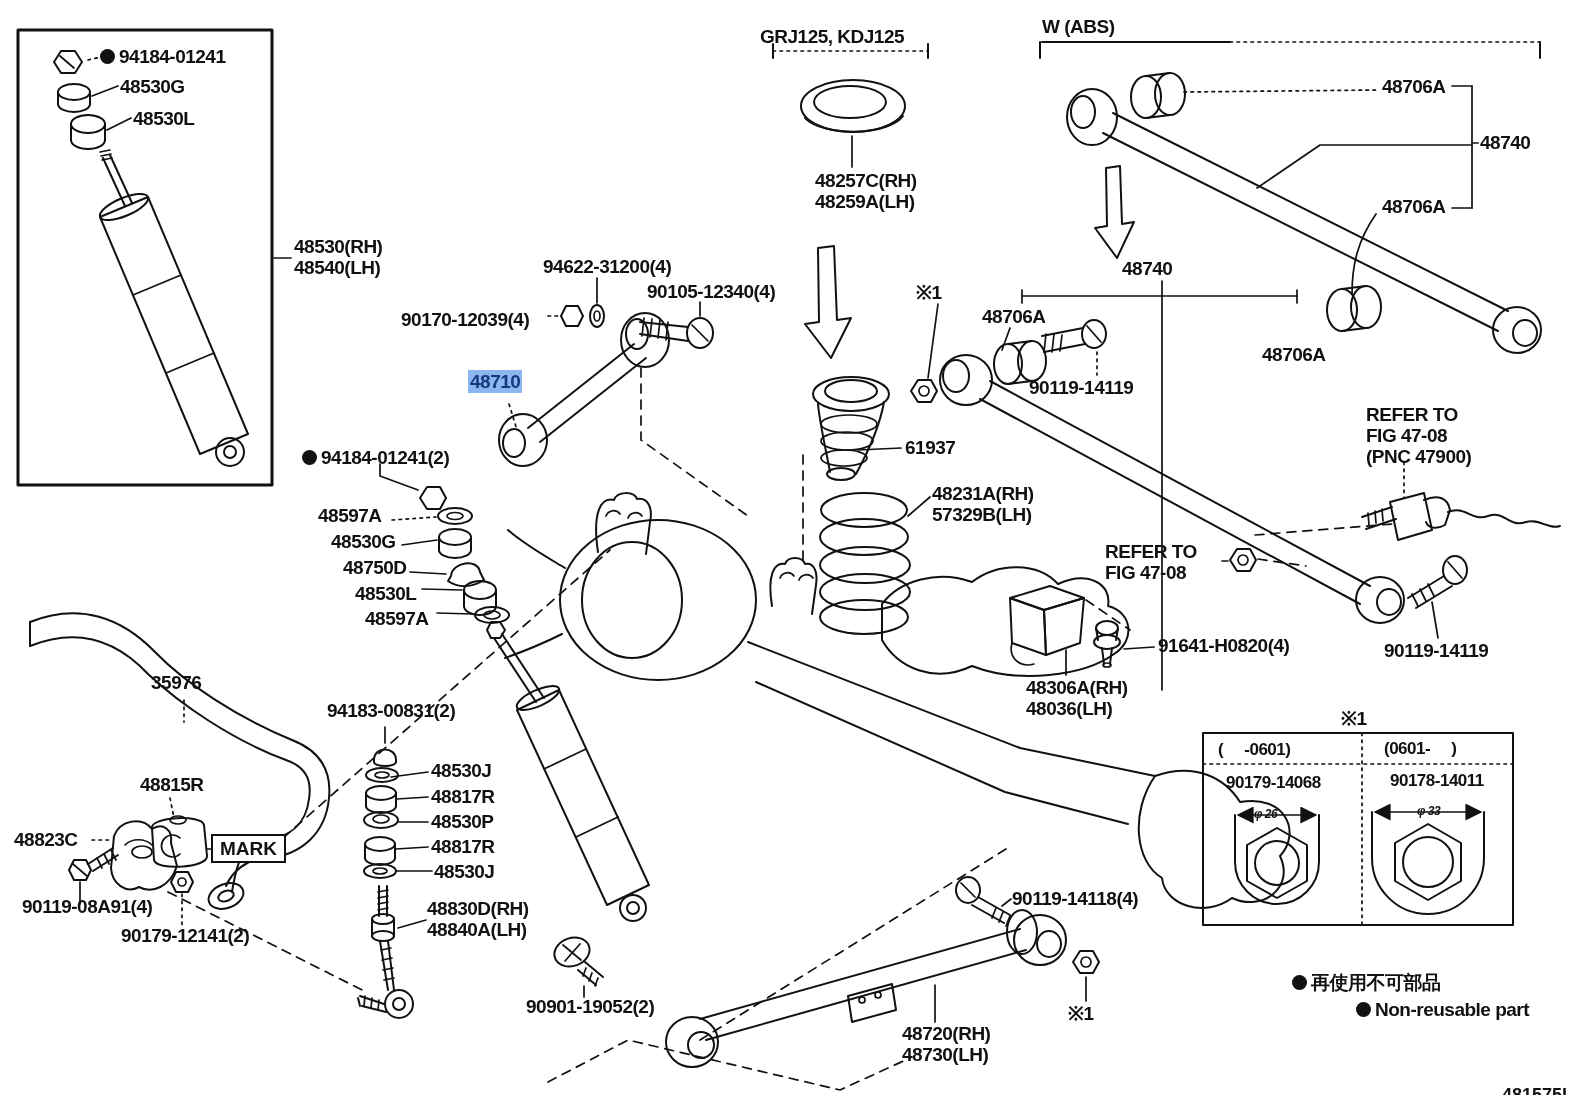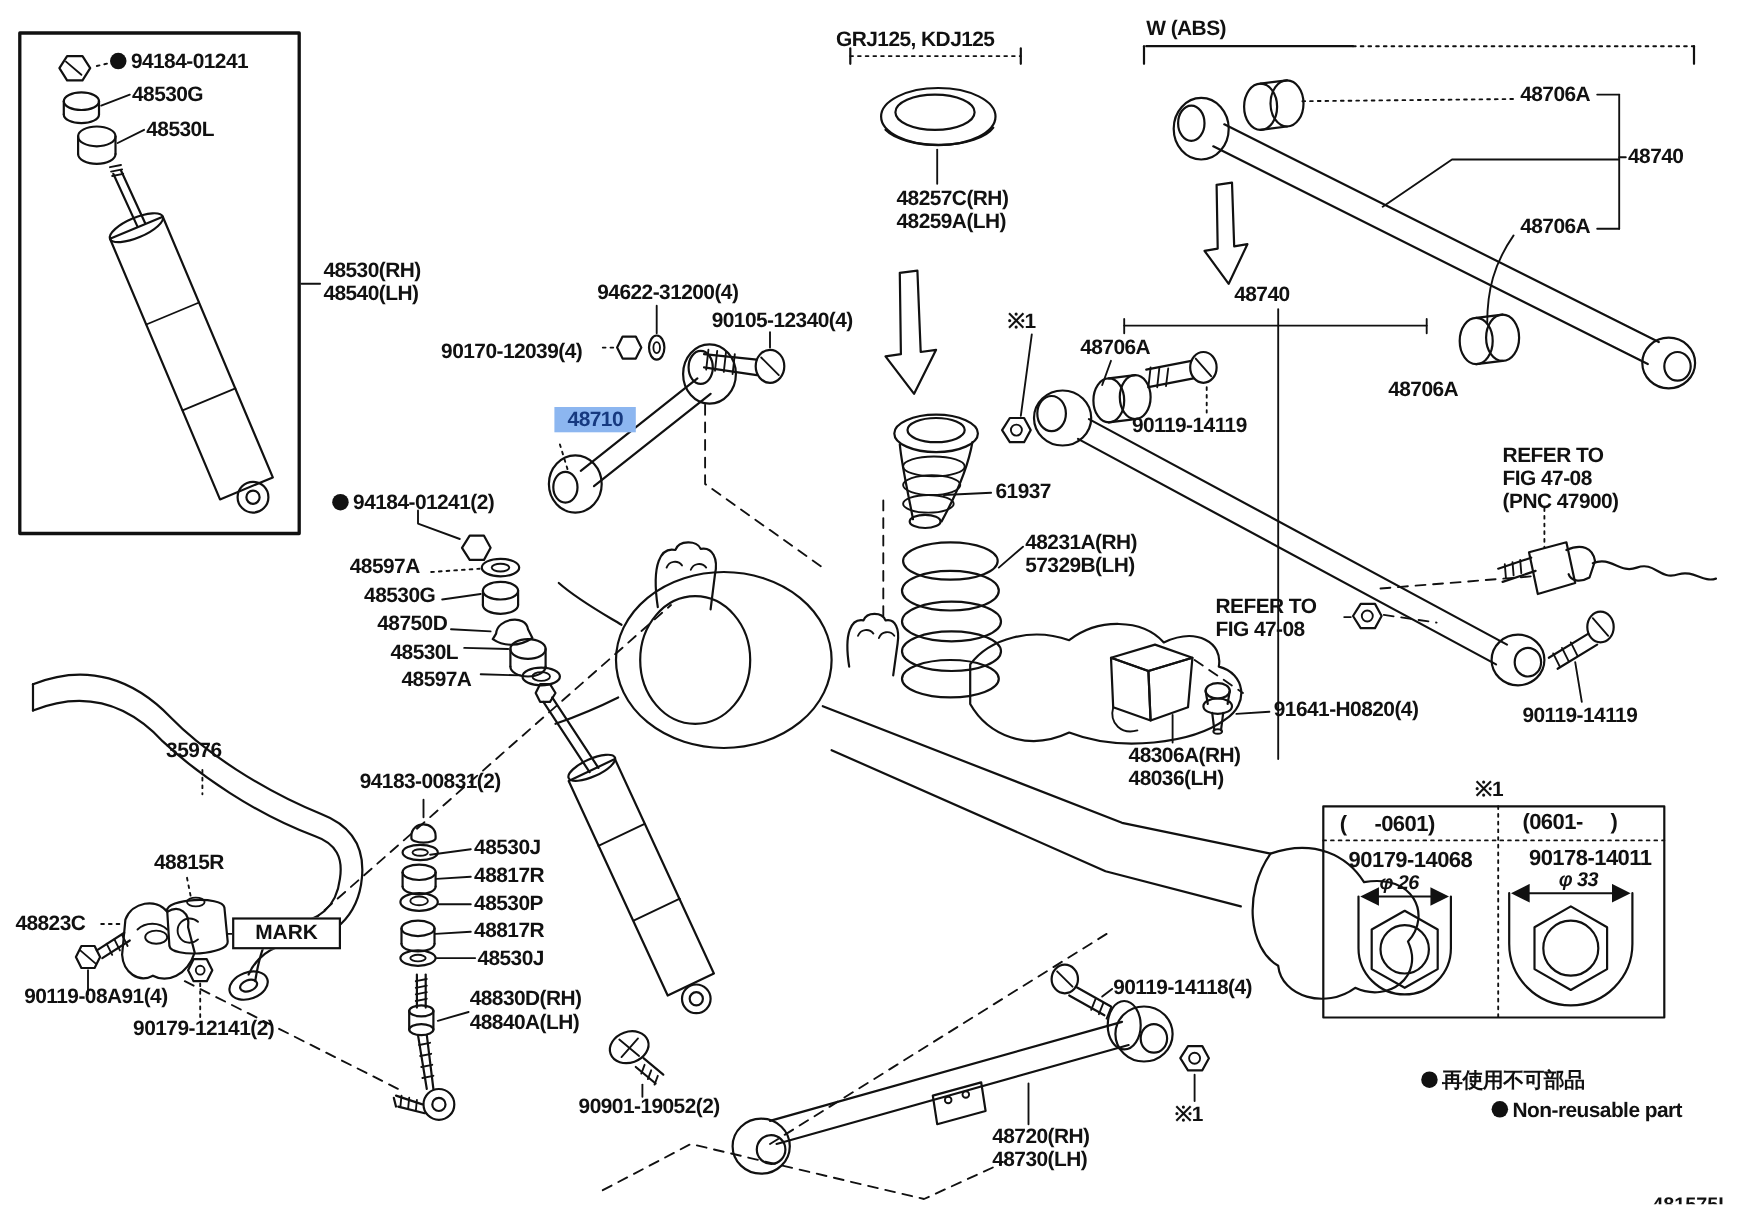--- a/index.html
+++ b/index.html
@@ -1,26 +1,26 @@
 <!DOCTYPE html>
 <html style="--hl-bg: #8CB6F0; --hl-fg: #16397F;"><head>
 <meta charset="utf-8">
 <style>
   html,body{margin:0;padding:0;background:#fff;}
   .canvas{position:relative;width:1588px;height:1095px;background:#fff;overflow:hidden;
           font-family:"Liberation Sans", sans-serif;color:#111;}
   .canvas svg{position:absolute;left:0;top:0;width:1588px;height:1095px;}
   .lbl{position:absolute;font-weight:bold;font-size:19px;line-height:21px;letter-spacing:-0.5px;
        white-space:pre-line;color:#111;}
-  .sm{font-size:20px;}
-  .it{font-style:italic;font-size:18px;}
+  .sm{font-size:17px;}
+  .it{font-style:italic;font-size:12px;margin-top:12px;}
   .dot{display:inline-block;width:15px;height:15px;border-radius:50%;background:#111;
        margin-right:4px;vertical-align:-1px;}
-  .hl{background:var(--hl-bg,#8CB6F0);color:var(--hl-fg,#16397F);padding:1px 12px;margin-left:36px;}
-  .markbox{position:absolute;border:2.5px solid #111;padding:0 19px;font-weight:bold;
+  .hl{background:var(--hl-bg,#8CB6F0);color:var(--hl-fg,#16397F);padding:1px 2px;}
+  .markbox{position:absolute;border:2.5px solid #111;padding:0 7px;font-weight:bold;
            font-size:19px;line-height:25px;background:#fff;}
   .code{font-size:18px;letter-spacing:0;margin-top:19px;}
   
   .s{fill:none;stroke:#111;stroke-width:2;stroke-linecap:round;stroke-linejoin:round;}
   .s3{stroke-width:3;}
   .th{stroke-width:1.7;}
   .dash{stroke-dasharray:9 7;}
   .dt{stroke-dasharray:2.5 4.5;}
 </style>
 </head>

